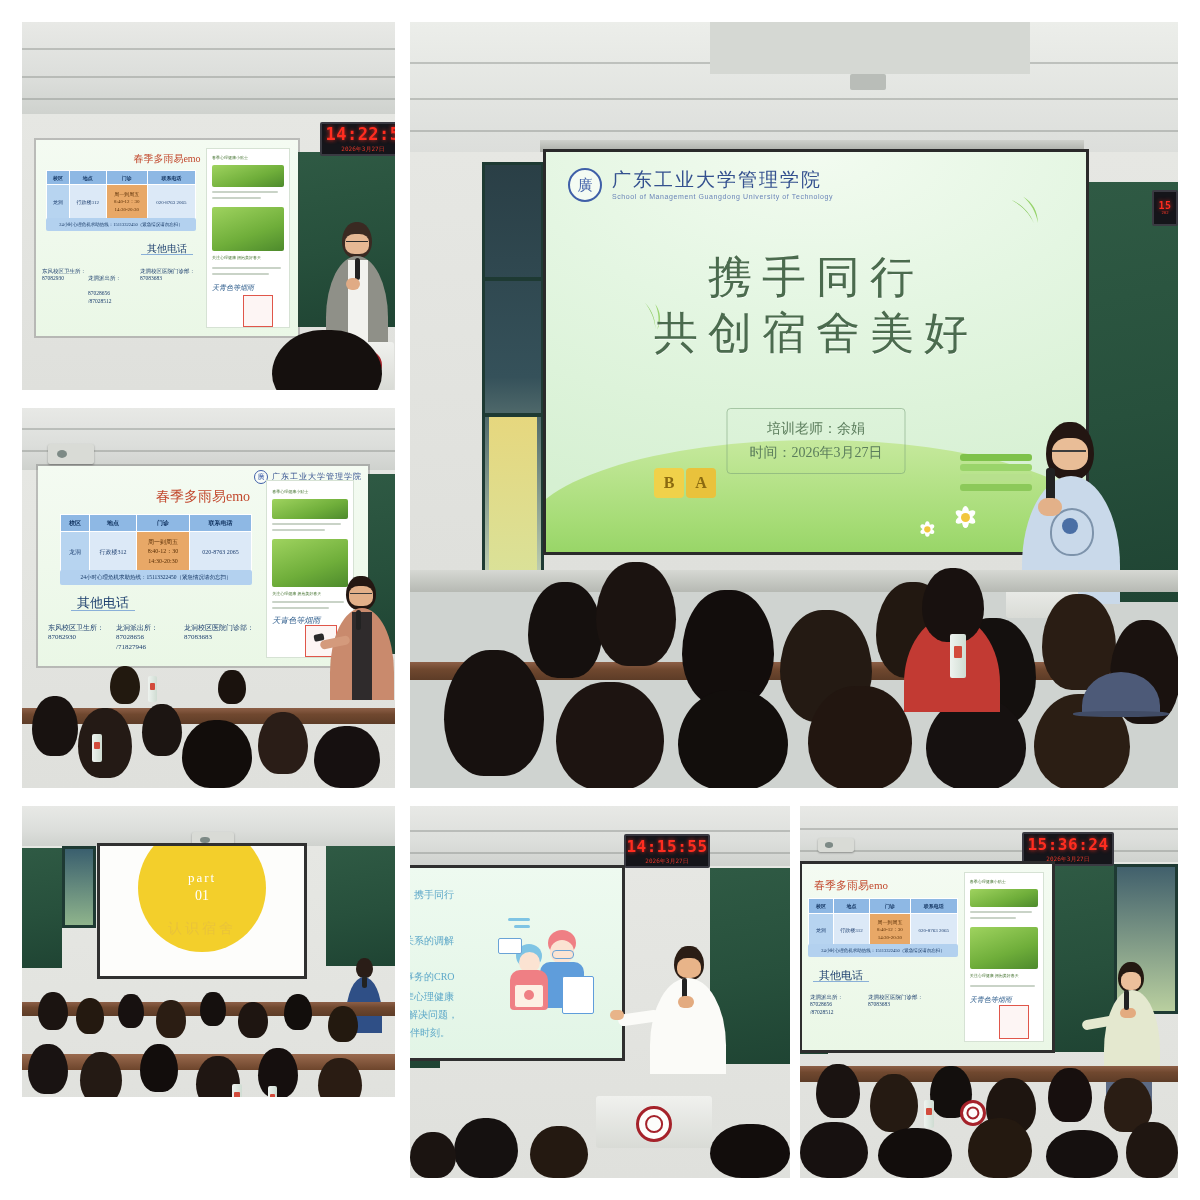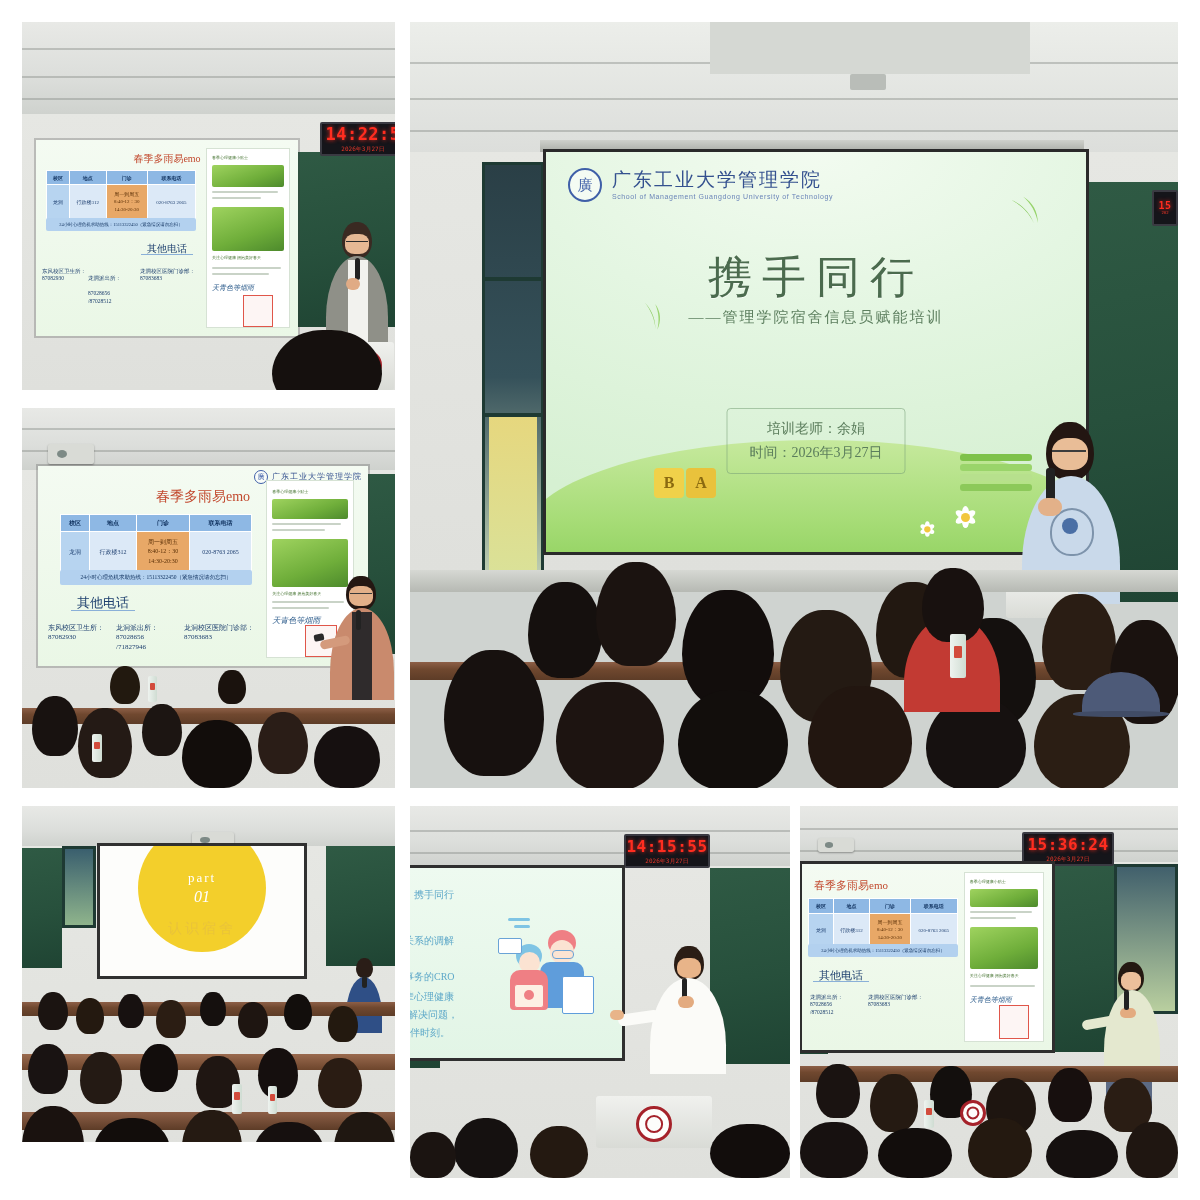--- a/index.html
+++ b/index.html
@@ -331,21 +331,21 @@
         </div>
         <div class="swallow" style="right:40px;top:44px;transform:rotate(-6deg);">
           <svg width="36" height="30" viewBox="0 0 36 30" aria-hidden="true">
             <path d="M3 2 C12 9, 19 16, 23 28 C20 17, 14 9, 3 2 Z" fill="#74bf41"></path>
             <path d="M15 0 C22 8, 26 16, 27 28 C28 16, 24 7, 15 0 Z" fill="#8ace58"></path>
           </svg>
         </div>
 
         <div class="t-main" style="left:0;right:0;top:98px;">
           <div class="l1">携手同行</div>
-          <div class="sub">——管理学院宿舍信息员赋能培训</div>
+          <div class="l2">共创宿舍美好</div>
         </div>
 
         <div class="meta-box" style="left:50%;transform:translateX(-50%);top:256px;">
           <div>培训老师：余娟</div>
           <div>时间：2026年3月27日</div>
         </div>
 
         <div class="blocks" style="left:108px;bottom:54px;">
           <div class="blk" style="background:#f0d14a;">B</div>
           <div class="blk" style="background:#e9c23c;">A</div>
@@ -411,33 +411,33 @@
       <div class="head-s" style="left:624px;top:672px;width:96px;height:96px;background:#2b1e14;"></div>
 
       <div class="shoulder" style="left:494px;top:594px;width:96px;height:96px;background:#c23a33;"></div>
       <div class="head-s" style="left:512px;top:546px;width:62px;height:74px;background:#18110f;"></div>
 
       <div class="cap-hat" style="left:672px;top:650px;width:78px;height:42px;background:#4d5a78;"></div>
       <div class="bottle" style="left:540px;top:612px;width:16px;height:44px;"></div>
     </div>
   </div>
 
-  <div class="photo" style="left:22px;top:806px;width:373px;height:336px;">
+  <div class="photo" style="left:22px;top:806px;width:373px;height:291px;">
     <div class="ceiling" style="height:40px;"></div>
     <div class="wall" style="top:40px;height:332px;"></div>
     <div class="board" style="left:0;top:42px;width:40px;height:120px;"></div>
     <div class="board" style="left:304px;top:40px;width:69px;height:120px;"></div>
     <div class="window" style="left:40px;top:40px;width:34px;height:82px;background:linear-gradient(180deg,#3a5f6e,#8fb48c);"></div>
     <div class="proj" style="left:170px;top:26px;width:42px;height:16px;"></div>
 
     <div class="screen" style="left:78px;top:40px;width:204px;height:130px;box-shadow:0 0 0 3px #303030;">
       <div class="slide-yellow">
         <div class="dot" style="left:50%;top:-22px;transform:translateX(-50%);width:128px;height:128px;"></div>
         <div class="pt" style="top:24px;font-size:13px;letter-spacing:2px;">part</div>
-        <div class="pt" style="top:42px;font-size:16px;font-style:italic;">01</div>
+        <div class="pt" style="top:42px;font-size:14px;">01</div>
         <div class="cap" style="top:74px;font-size:14px;letter-spacing:3px;">认识宿舍</div>
       </div>
     </div>
 
     <div class="person" style="left:322px;top:152px;width:40px;height:84px;">
       <div class="head-s" style="left:12px;top:0;width:17px;height:20px;background:#2a1d17;"></div>
       <div class="shoulder" style="left:2px;top:19px;width:36px;height:56px;background:#2f4f86;"></div>
       <div class="mic" style="left:18px;top:18px;height:12px;"></div>
     </div>
 

